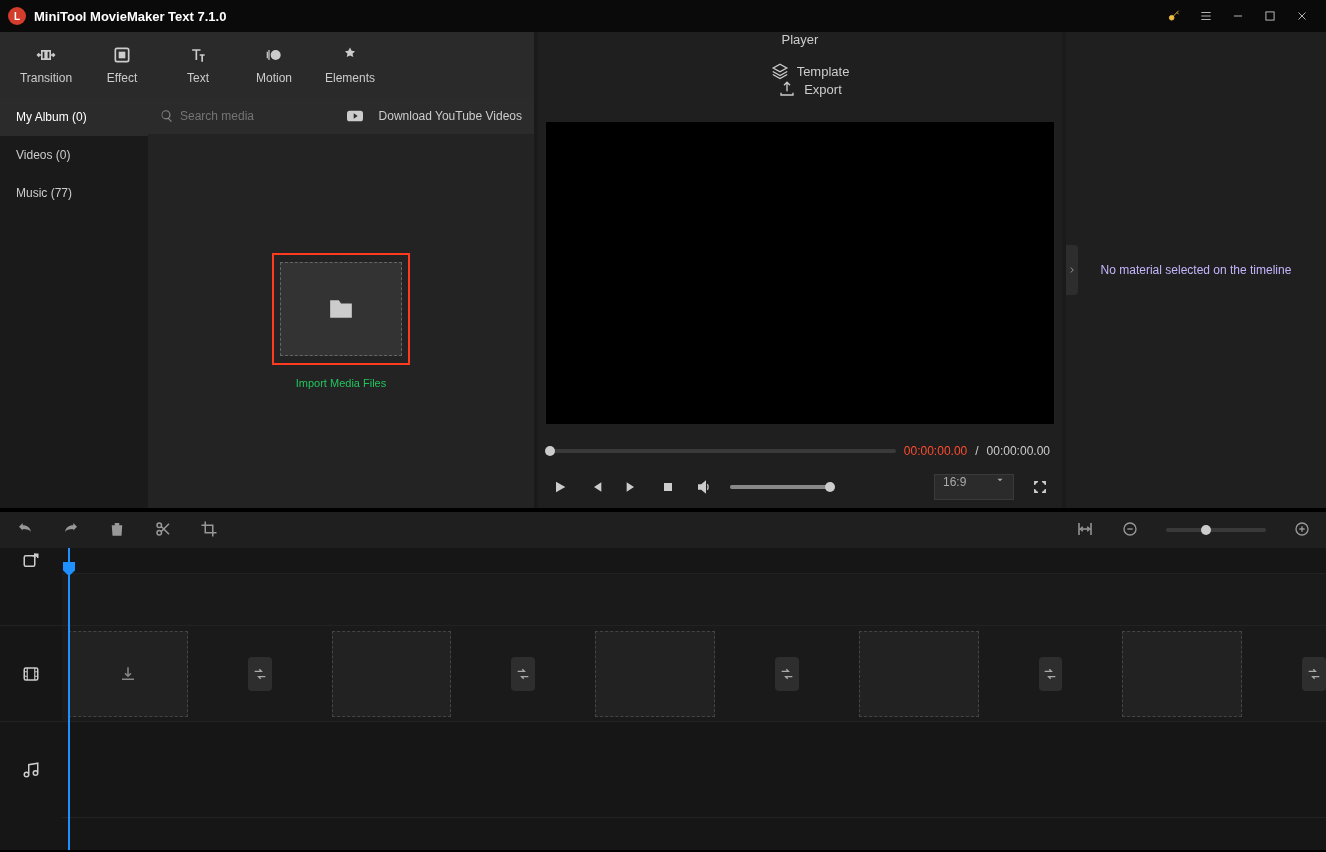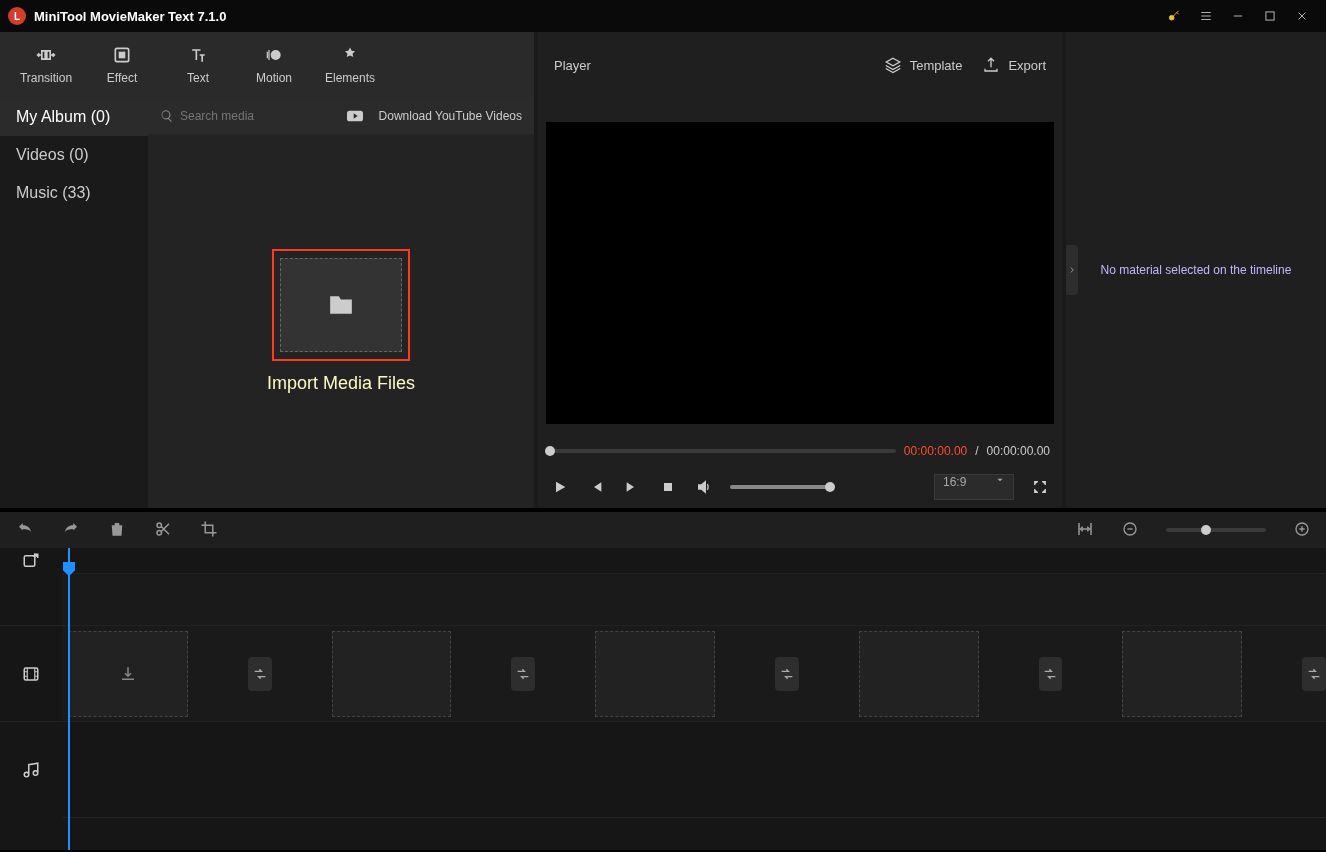--- a/index.html
+++ b/index.html
@@ -24,37 +24,37 @@
 
   
   .toptabs { height: 66px; background: #2a2a2a; display: flex; align-items: center; padding: 0 8px; gap: 0; }
   .toptab { width: 76px; display: flex; flex-direction: column; align-items: center; justify-content: center; gap: 6px; cursor: pointer; color: #ccc; font-size: 12px; height:100%;}
   .toptab.active { color: #ff4c2e; background:#232323;}
   .toptab svg { width: 20px; height: 20px; fill: currentColor; }
 
   
   .media-row { display: flex; flex: 1; }
   .sidebar { width: 148px; background: #1a1a1a; }
-  .sidebar .item { height: 38px; display: flex; align-items: center; padding: 0 16px; font-size: 16px; color: #ccc; cursor: pointer; }
+  .sidebar .item { height: 38px; display: flex; align-items: center; padding: 0 16px; font-size: 12px; color: #ccc; cursor: pointer; }
   .sidebar .item.active { background: #2b2b2b; color: #fff; }
   .media-area { flex: 1; background: #232323; display: flex; flex-direction: column; }
   .media-toolbar { height: 36px; display: flex; align-items: center; padding: 0 12px; gap: 8px; background:#2b2b2b;}
   .searchwrap{ display:flex; align-items:center; gap:6px; flex:1;}
   .searchwrap svg{ width:14px; height:14px; fill:#888;}
   .search { background: transparent; border: none; color: #22c55e; font-size: 12px; outline: none; width:120px;}
   .dlbtn { display: flex; align-items: center; gap: 16px; color: #ccc; font-size: 12px; cursor: pointer; }
   .dlbtn svg{ width:16px; height:12px; fill:#ccc;}
   .media-content { flex: 1; display: flex; align-items: center; justify-content: center; flex-direction: column; gap: 12px; }
   .import-box { width: 138px; height: 112px; border: 2px solid #ff3b1f; display: flex; align-items: center; justify-content: center; cursor: pointer; }
   .import-inner { width: 122px; height: 94px; border: 1.5px dashed #666; display: flex; align-items: center; justify-content: center; background:#333;}
   .import-inner svg { width: 26px; height: 22px; fill: #ccc; }
-  .import-label { font-size: 18px; color: #fef9c3; }
-
-  
-  .player-header { height: 66px; display: flex; align-items: center; padding: 0 16px; background:#1f1f1f;}
+  .import-label { font-size: 11px; color: #22c55e; }
+
+  
+  .player-header { height: 66px; display: flex; align-items: center; padding: 0 16px; background:#1f1f1f;flex-direction:column;}
   .player-header .pl { font-size: 13px; color: #ccc; flex: 1; }
   .hbtn { display: flex; align-items: center; gap: 8px; color: #ccc; font-size: 13px; cursor: pointer; margin-left: 20px; }
   .hbtn svg { width: 18px; height: 18px; fill: none; stroke: #ccc; stroke-width: 1.8; }
   .player-view { flex: 1; padding: 24px 8px 8px 8px; display:flex;}
   .player-screen { flex:1; background: #000; }
   .player-bar { padding: 4px 12px 6px 12px; }
   .progress-row { display:flex; align-items:center; gap:8px; height:30px;}
   .progress { flex:1; height:4px; background:#3a3a3a; border-radius:2px; position:relative;}
   .progress .knob{ position:absolute; left:0; top:50%; transform:translate(-50%,-50%); width:10px; height:10px; border-radius:50%; background:#ccc;}
   .time-cur{ color:#ff4c2e; font-size:12px;}
@@ -175,21 +175,21 @@
     </div>
     <div class="media-row">
       <div class="sidebar">
         <div class="item active">
             <span>My Album (0)</span>
           </div>
         <div class="item">
             <span>Videos (0)</span>
           </div>
         <div class="item">
-            <span>Music (33)</span>
+            <span>Music (77)</span>
           </div>
       </div>
       <div class="media-area">
         <div class="media-toolbar">
           <div class="searchwrap">
             <svg viewBox="0 0 24 24">
                 <path d="M10 2a8 8 0 015.3 13.9l5 5-1.4 1.4-5-5A8 8 0 1110 2zm0 2a6 6 0 100 12 6 6 0 000-12z"></path>
               </svg>
             <input class="search" placeholder="Search media" style="">
           </div>

